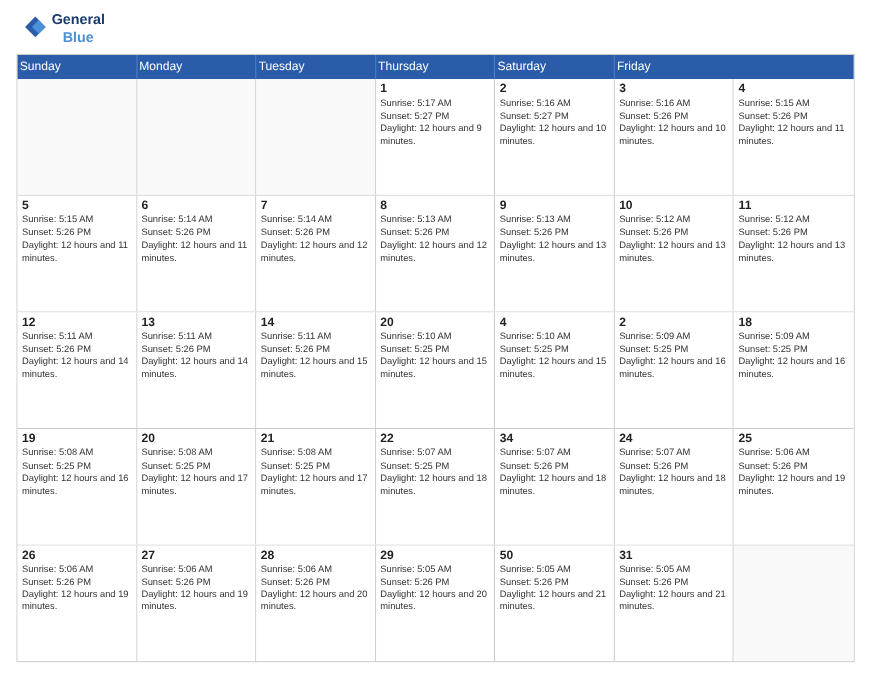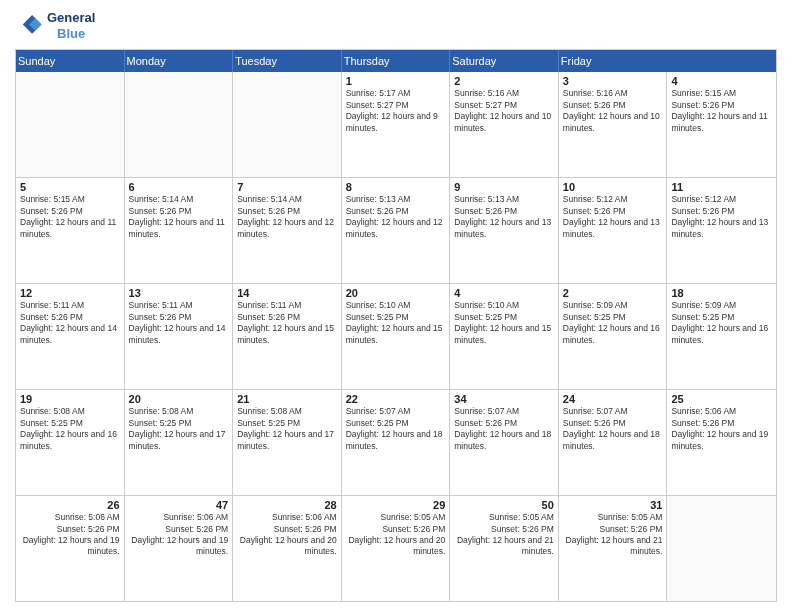--- a/index.html
+++ b/index.html
@@ -74,21 +74,21 @@
       flex: 1;
       display: flex;
       flex-direction: column;
     }
     .week-row {
       display: grid;
       grid-template-columns: repeat(7, 1fr);
       flex: 1;
       border-bottom: 1px solid #ccc;
     }
-    .week-row:last-child { border-bottom: none; text-align: right; }
+    .week-row:last-child { border-bottom: none; }
     .day-cell {
       border-right: 1px solid #ccc;
       padding: 3px 4px;
       font-size: 9px;
       color: #333;
       background: #fff;
       min-height: 0;
     }
     .day-cell:last-child { border-right: none; }
     .day-cell.empty { background: #f9f9f9; }
@@ -246,21 +246,21 @@
             <span class="day-number">25</span>
             <div class="day-info">Sunrise: 5:06 AM<br>Sunset: 5:26 PM<br>Daylight: 12 hours and 19 minutes.</div>
           </div>
         </div>
         <div class="week-row">
           <div class="day-cell">
             <span class="day-number">26</span>
             <div class="day-info">Sunrise: 5:06 AM<br>Sunset: 5:26 PM<br>Daylight: 12 hours and 19 minutes.</div>
           </div>
           <div class="day-cell">
-            <span class="day-number">47</span>
+            <span class="day-number">27</span>
             <div class="day-info">Sunrise: 5:06 AM<br>Sunset: 5:26 PM<br>Daylight: 12 hours and 19 minutes.</div>
           </div>
           <div class="day-cell">
             <span class="day-number">28</span>
             <div class="day-info">Sunrise: 5:06 AM<br>Sunset: 5:26 PM<br>Daylight: 12 hours and 20 minutes.</div>
           </div>
           <div class="day-cell">
             <span class="day-number">29</span>
             <div class="day-info">Sunrise: 5:05 AM<br>Sunset: 5:26 PM<br>Daylight: 12 hours and 20 minutes.</div>
           </div>

